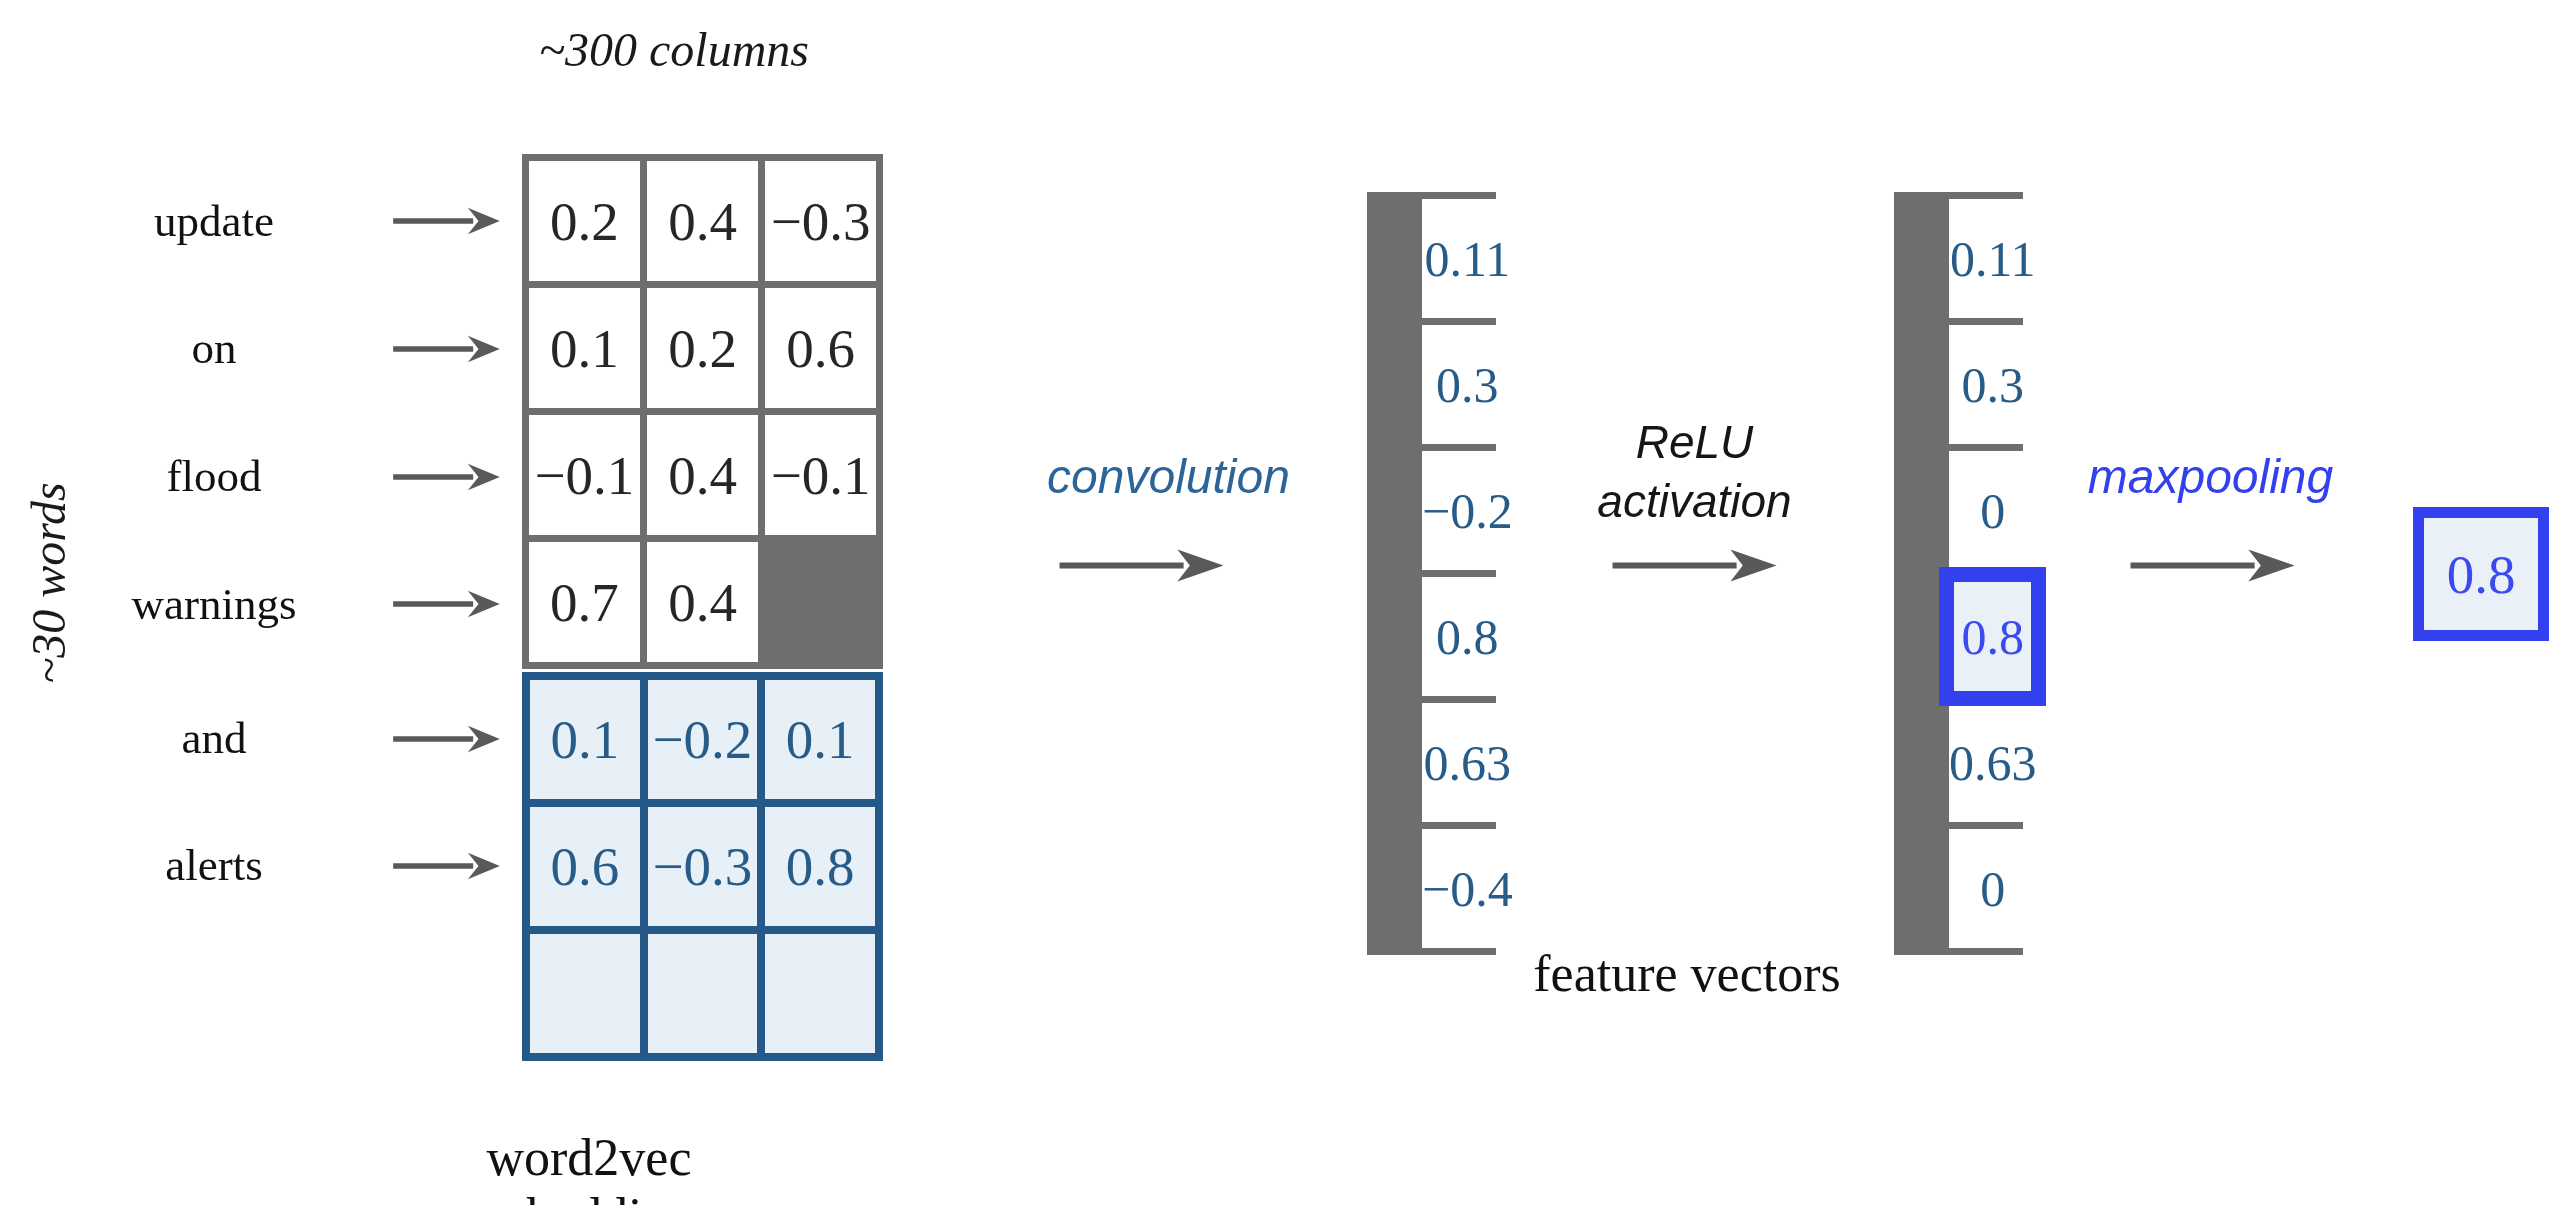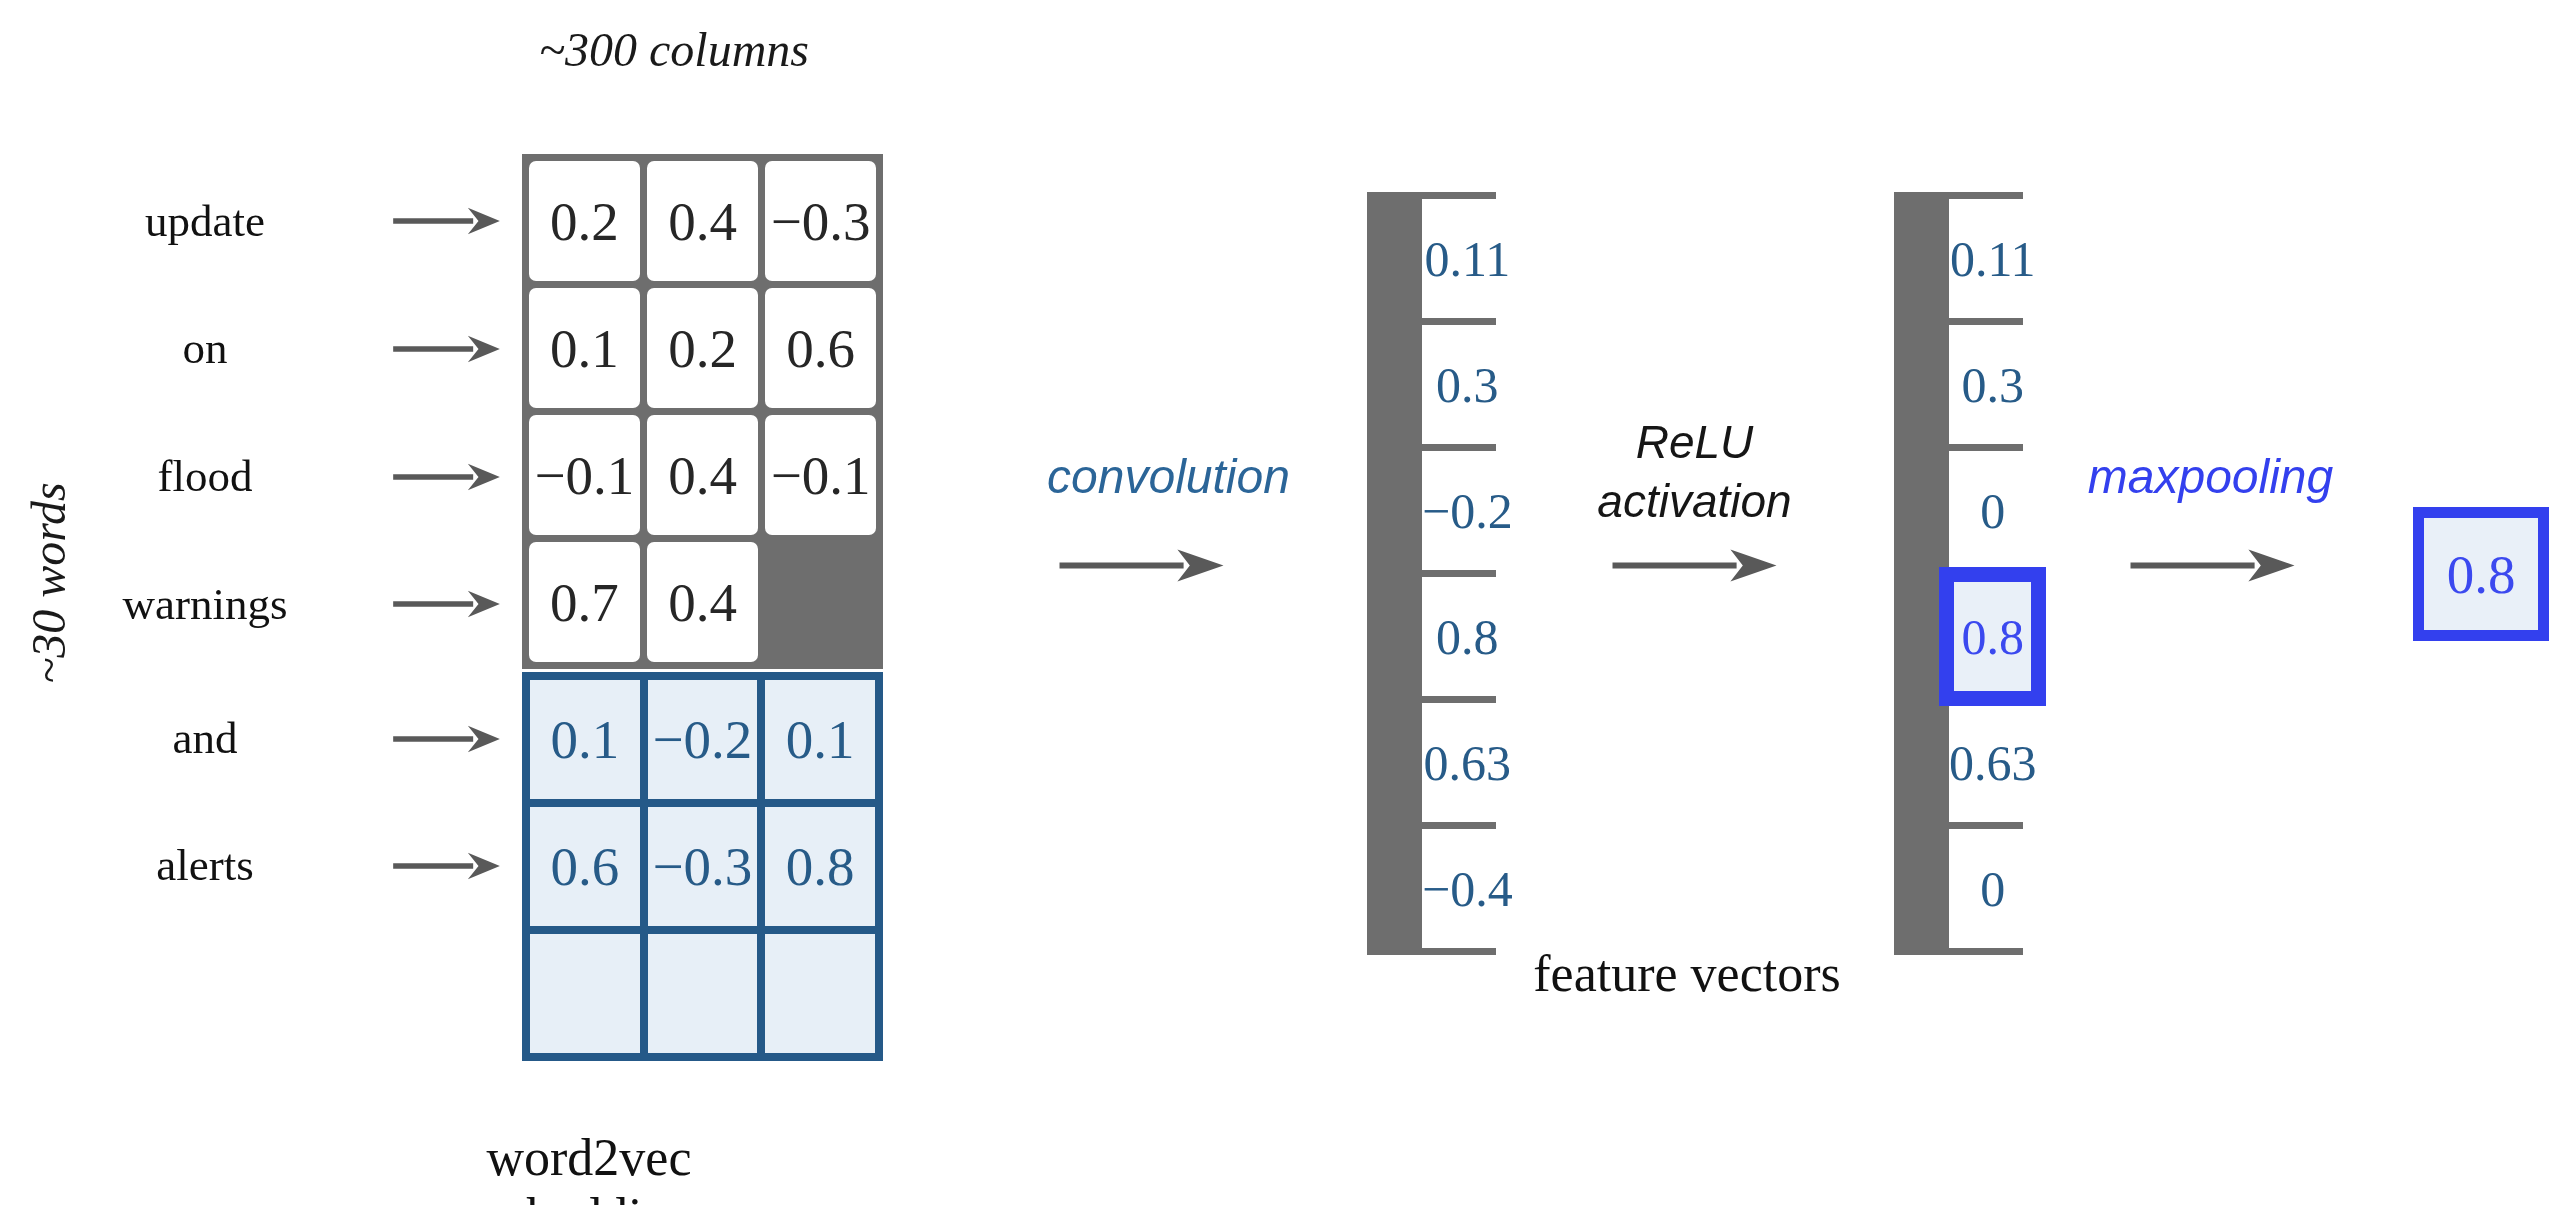--- a/index.html
+++ b/index.html
@@ -31,21 +31,21 @@
     left: -85px;
     top: 556px;
     width: 268px;
     height: 54px;
     line-height: 54px;
     transform: rotate(-90deg);
   }
 
   
   .word {
-    left: 98px;
+    left: 107px;
     width: 214px;
     height: 57px;
     line-height: 57px;
     font-size: 45px;
     color: #111111;
     text-align: center;
   }
 
   
   .arrow-svg { display: block; }
@@ -72,21 +72,20 @@
     border: 8px solid #255988;
     grid-auto-rows: 119px;
   }
   .mcell {
     background: #ffffff;
     display: flex;
     align-items: center;
     justify-content: center;
     font-size: 55px;
     color: #262626;
-    border-radius: 7px;
   }
   .hcell {
     background: #e7eff7;
     display: flex;
     align-items: center;
     justify-content: center;
     font-size: 55px;
     color: #275b88;
   }
 

